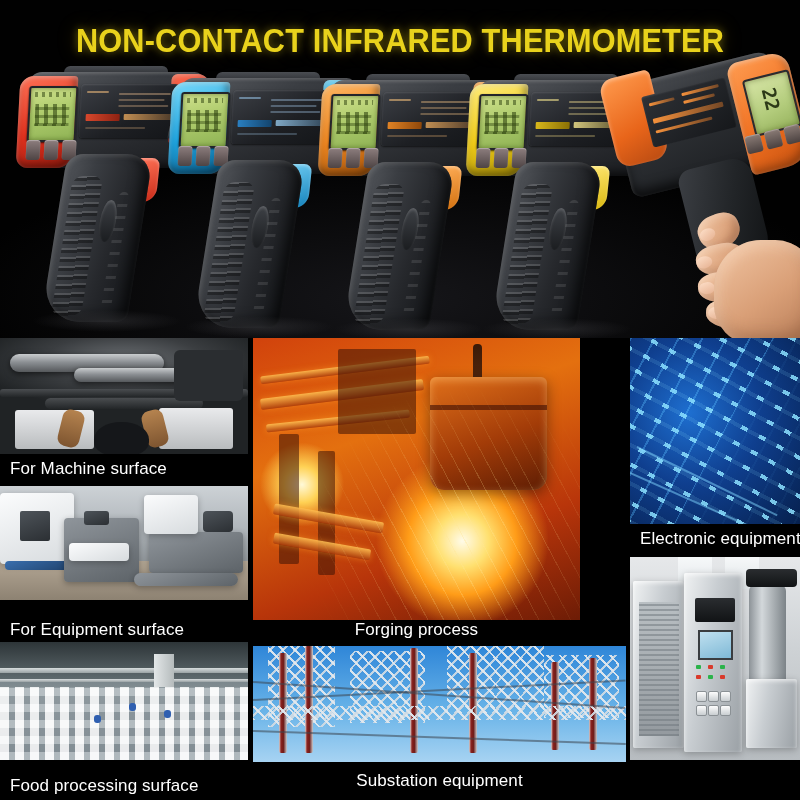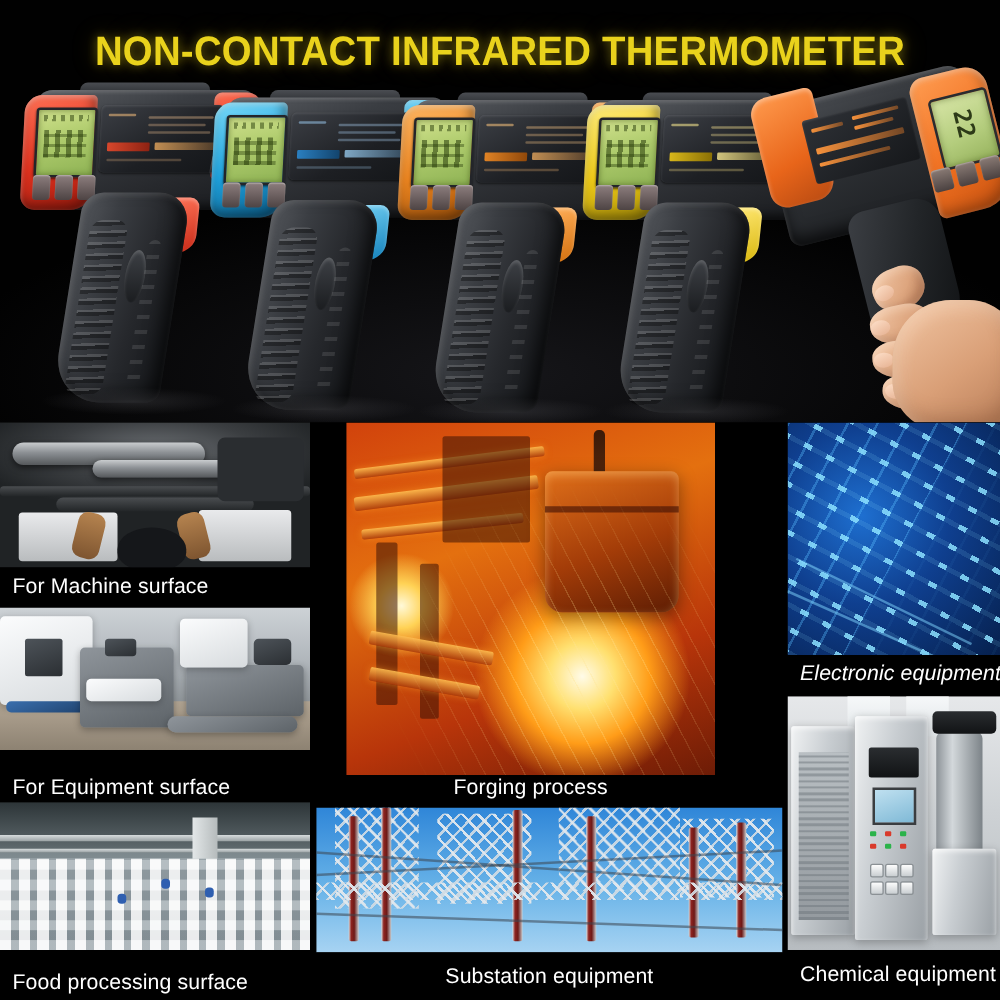--- a/index.html
+++ b/index.html
@@ -109,21 +109,21 @@
     background:linear-gradient(130deg,#f4cbab,#dda57e 60%,#b97f59);
     box-shadow:inset 2px 3px 8px rgba(255,232,210,.5),inset -3px -4px 8px rgba(120,70,45,.35);}
   .hand .f1{left:2px;top:4px;width:42px;height:34px;transform:rotate(-22deg);}
   .hand .f2{left:0px;top:34px;width:48px;height:30px;transform:rotate(-12deg);}
   .hand .f3{left:2px;top:62px;width:50px;height:30px;transform:rotate(-4deg);}
   .hand .f4{left:10px;top:90px;width:48px;height:28px;transform:rotate(4deg);}
   .hand .nail{position:absolute;width:16px;height:12px;border-radius:50%;
     background:linear-gradient(160deg,#ffe2cd,#e8b495);opacity:.85;}
 
   
-  .grid{position:absolute;left:0;top:338px;width:800px;height:462px;background:#000;}
+  .grid{position:absolute;left:0;top:338px;width:800px;height:462px;background:#000;border-radius:29px;}
   .cell{position:absolute;overflow:hidden;background:#000;}
   .cell .photo{position:absolute;left:0;top:0;right:0;overflow:hidden;}
   .cell .cap{position:absolute;left:0;right:0;bottom:0;background:#000;display:flex;align-items:center;}
   .cell .cap span{color:#fff;font-size:17px;font-weight:500;letter-spacing:.1px;
     font-family:"Liberation Sans",sans-serif;white-space:nowrap;}
   .cap-left span{padding-left:10px;}
   .cap-center{justify-content:center;}
 
   
   .ph{position:absolute;inset:0;}
@@ -439,21 +439,21 @@
           <div class="blue" style="left:52%;top:52%;"></div>
           <div class="blue" style="left:66%;top:58%;"></div>
           <div class="blue" style="left:38%;top:62%;"></div>
         </div>
       </div>
       <div class="cap cap-left" style="height:28px;">
         <span>Food processing surface</span>
       </div>
     </div>
 
-    <div class="cell" style="left:253px;top:0;width:295px;height:302px;margin-left:24px;">
+    <div class="cell" style="left:253px;top:0;width:327px;height:302px;">
       <div class="photo" style="height:282px;">
         <div class="ph forge">
           <div class="beam" style="left:2%;top:10%;width:52%;height:3%;transform:rotate(-7deg);"></div>
           <div class="beam" style="left:2%;top:18%;width:50%;height:4%;transform:rotate(-7deg);"></div>
           <div class="beam" style="left:4%;top:28%;width:44%;height:3%;transform:rotate(-6deg);"></div>
           <div class="dark" style="left:26%;top:4%;width:24%;height:30%;"></div>
           <div class="dark" style="left:8%;top:34%;width:6%;height:46%;"></div>
           <div class="dark" style="left:20%;top:40%;width:5%;height:44%;"></div>
           <div class="hook"></div>
           <div class="ladle">
@@ -486,21 +486,21 @@
           <div class="wire" style="left:0;top:30%;width:100%;transform:rotate(4deg);"></div>
           <div class="wire" style="left:0;top:46%;width:100%;transform:rotate(-3deg);"></div>
           <div class="wire" style="left:0;top:72%;width:100%;transform:rotate(2deg);"></div>
         </div>
       </div>
       <div class="cap cap-center" style="height:38px;text-align:center;">
         <span>Substation equipment</span>
       </div>
     </div>
 
-    <div class="cell" style="left:630px;top:0;width:170px;height:216px;font-style:italic;">
+    <div class="cell" style="left:630px;top:0;width:170px;height:216px;">
       <div class="photo" style="height:186px;">
         <div class="ph circuit">
             <div class="pads"></div>
           <div class="trace" style="left:4%;top:58%;width:92%;transform:rotate(26deg);"></div>
           <div class="trace" style="left:0%;top:72%;width:96%;transform:rotate(24deg);"></div>
         </div>
       </div>
       <div class="cap cap-left" style="height:30px;">
         <span>Electronic equipment</span>
       </div>
@@ -526,19 +526,16 @@
           <div class="btn" style="left:46%;top:66%;"></div>
           <div class="btn" style="left:53%;top:66%;"></div>
           <div class="btn" style="left:39%;top:73%;"></div>
           <div class="btn" style="left:46%;top:73%;"></div>
           <div class="btn" style="left:53%;top:73%;"></div>
           <div class="cyl" style="left:70%;top:14%;width:22%;height:48%;"></div>
           <div class="cab" style="left:68%;top:60%;width:30%;height:34%;"></div>
           <div class="panel" style="left:68%;top:6%;width:30%;height:9%;border-radius:4px;"></div>
         </div>
       </div>
-      <div class="cap cap-left" style="height:40px;">
-        <span>Chemical equipment</span>
-      </div>
     </div>
 
   </div>
 </div>
 
 </body></html>

